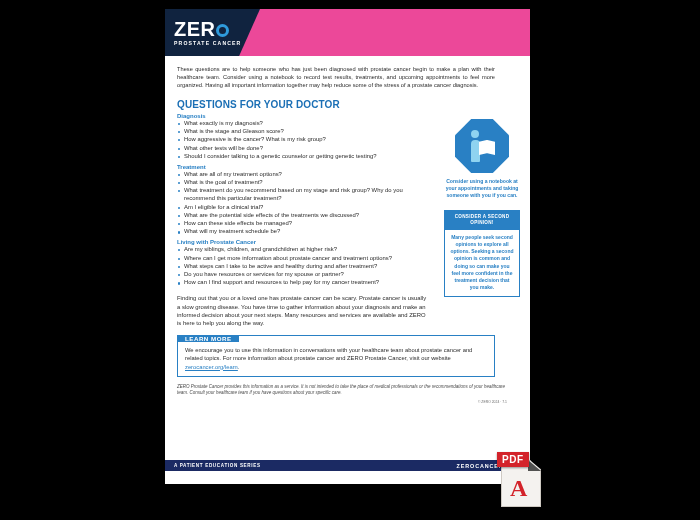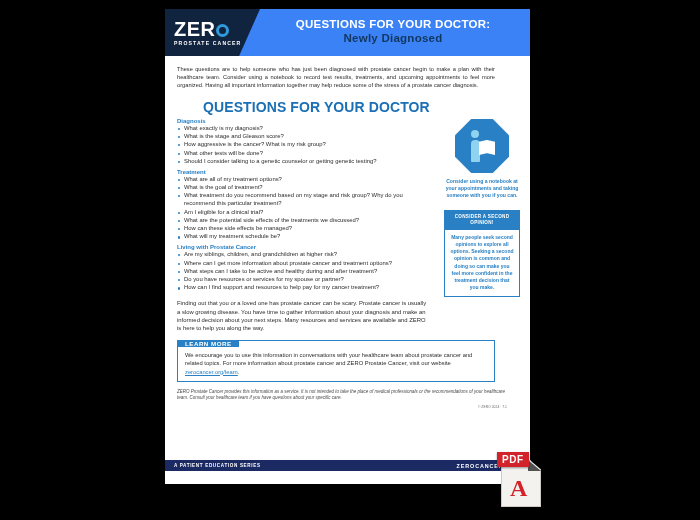--- a/index.html
+++ b/index.html
@@ -16,21 +16,21 @@
     left:165px; top:9px;
     width:365px; height:475px;
     background:#ffffff;
     box-sizing:border-box;
     overflow:hidden;
   }
   
   .header{
     position:relative;
     height:47px;
-    background:#3b82f6;
+    background:#ec4899;
     overflow:hidden;
   }
   .logo-plate{
     position:absolute;left:0;top:0;
     width:95px;height:47px;
     background:#10233f;
     clip-path:polygon(0 0,100% 0,78% 100%,0 100%);
   }
   .logo-wrap{
     position:absolute;left:9px;top:10px;
@@ -76,22 +76,22 @@
   
   .sheet-body{
     position:relative;
     padding:9px 12px 0 12px;
   }
   .intro{
     font-size:5.7px;line-height:8.2px;color:#2c2c2c;
     width:318px;text-align:justify;
   }
   .sec-title{
-    color:#1b6fb5;font-weight:bold;font-size:14px;
-    margin-top:9px;letter-spacing:0.1px;margin-left:26px;
+    color:#1b6fb5;font-weight:bold;font-size:10px;
+    margin-top:9px;letter-spacing:0.1px;
   }
   .sub-title{
     color:#2980c4;font-weight:bold;font-size:6px;
     margin-top:3px;margin-bottom:1px;
   }
   ul.qlist{
     margin:0;padding:0;list-style:none;
     width:245px;
   }
   ul.qlist li{
@@ -265,24 +265,20 @@
 </head>
 <body>
 
 <div id="page">
 
   <div class="header">
     <div class="logo-plate"></div>
     <div class="logo-wrap">
       <div class="logo-zero">ZER<span class="o-ring"></span></div>
       <div class="logo-sub">PROSTATE CANCER</div>
-    </div>
-    <div class="header-titles">
-      <div class="title-1">QUESTIONS FOR YOUR DOCTOR:</div>
-      <div class="title-2">Newly Diagnosed</div>
     </div>
   </div>
 
   <div class="sheet-body">
 
     <div class="intro">These questions are to help someone who has just been diagnosed with prostate cancer begin to make a plan with their healthcare team. Consider using a notebook to record test results, treatments, and upcoming appointments to feel more organized. Having all important information together may help reduce some of the stress of a prostate cancer diagnosis.</div>
 
     <div class="sec-title">QUESTIONS FOR YOUR DOCTOR</div>
 
     <div class="sub-title">Diagnosis</div>

